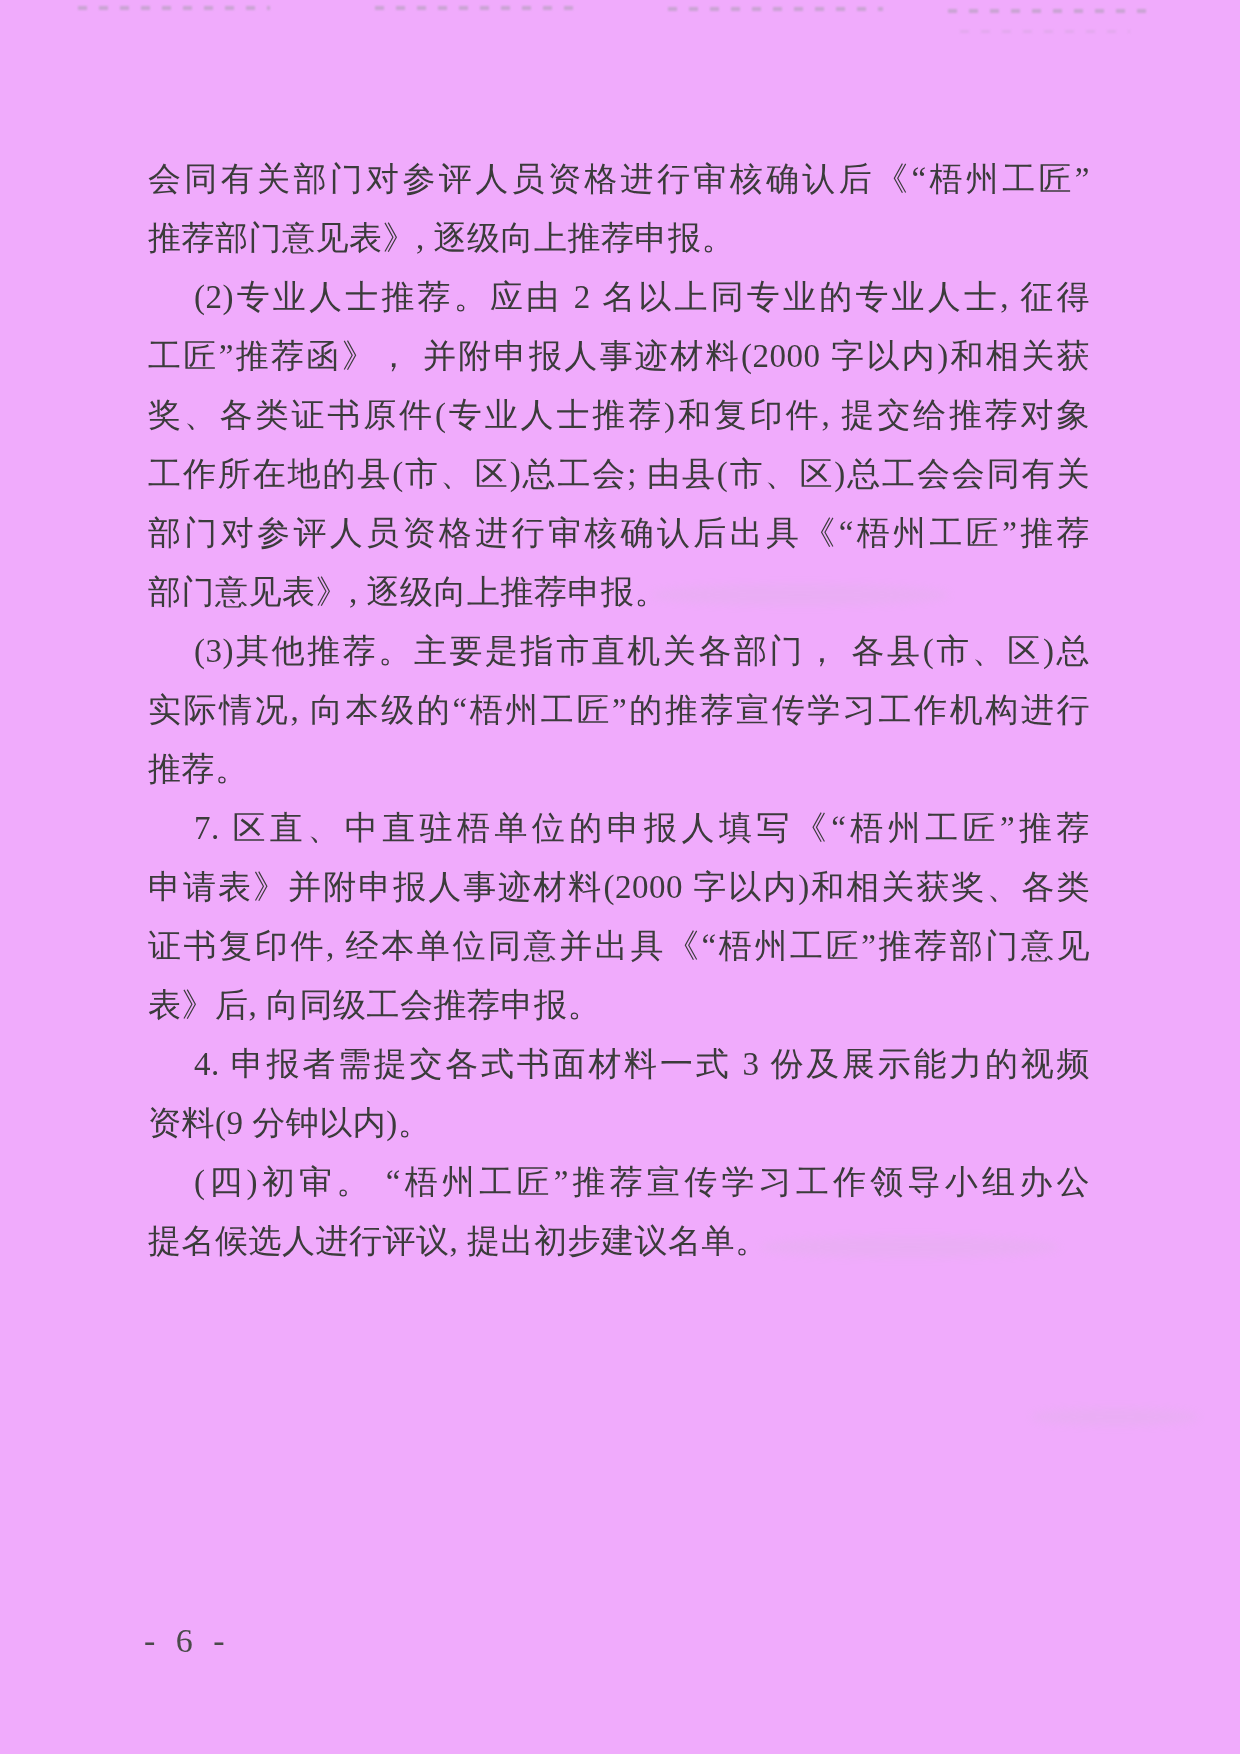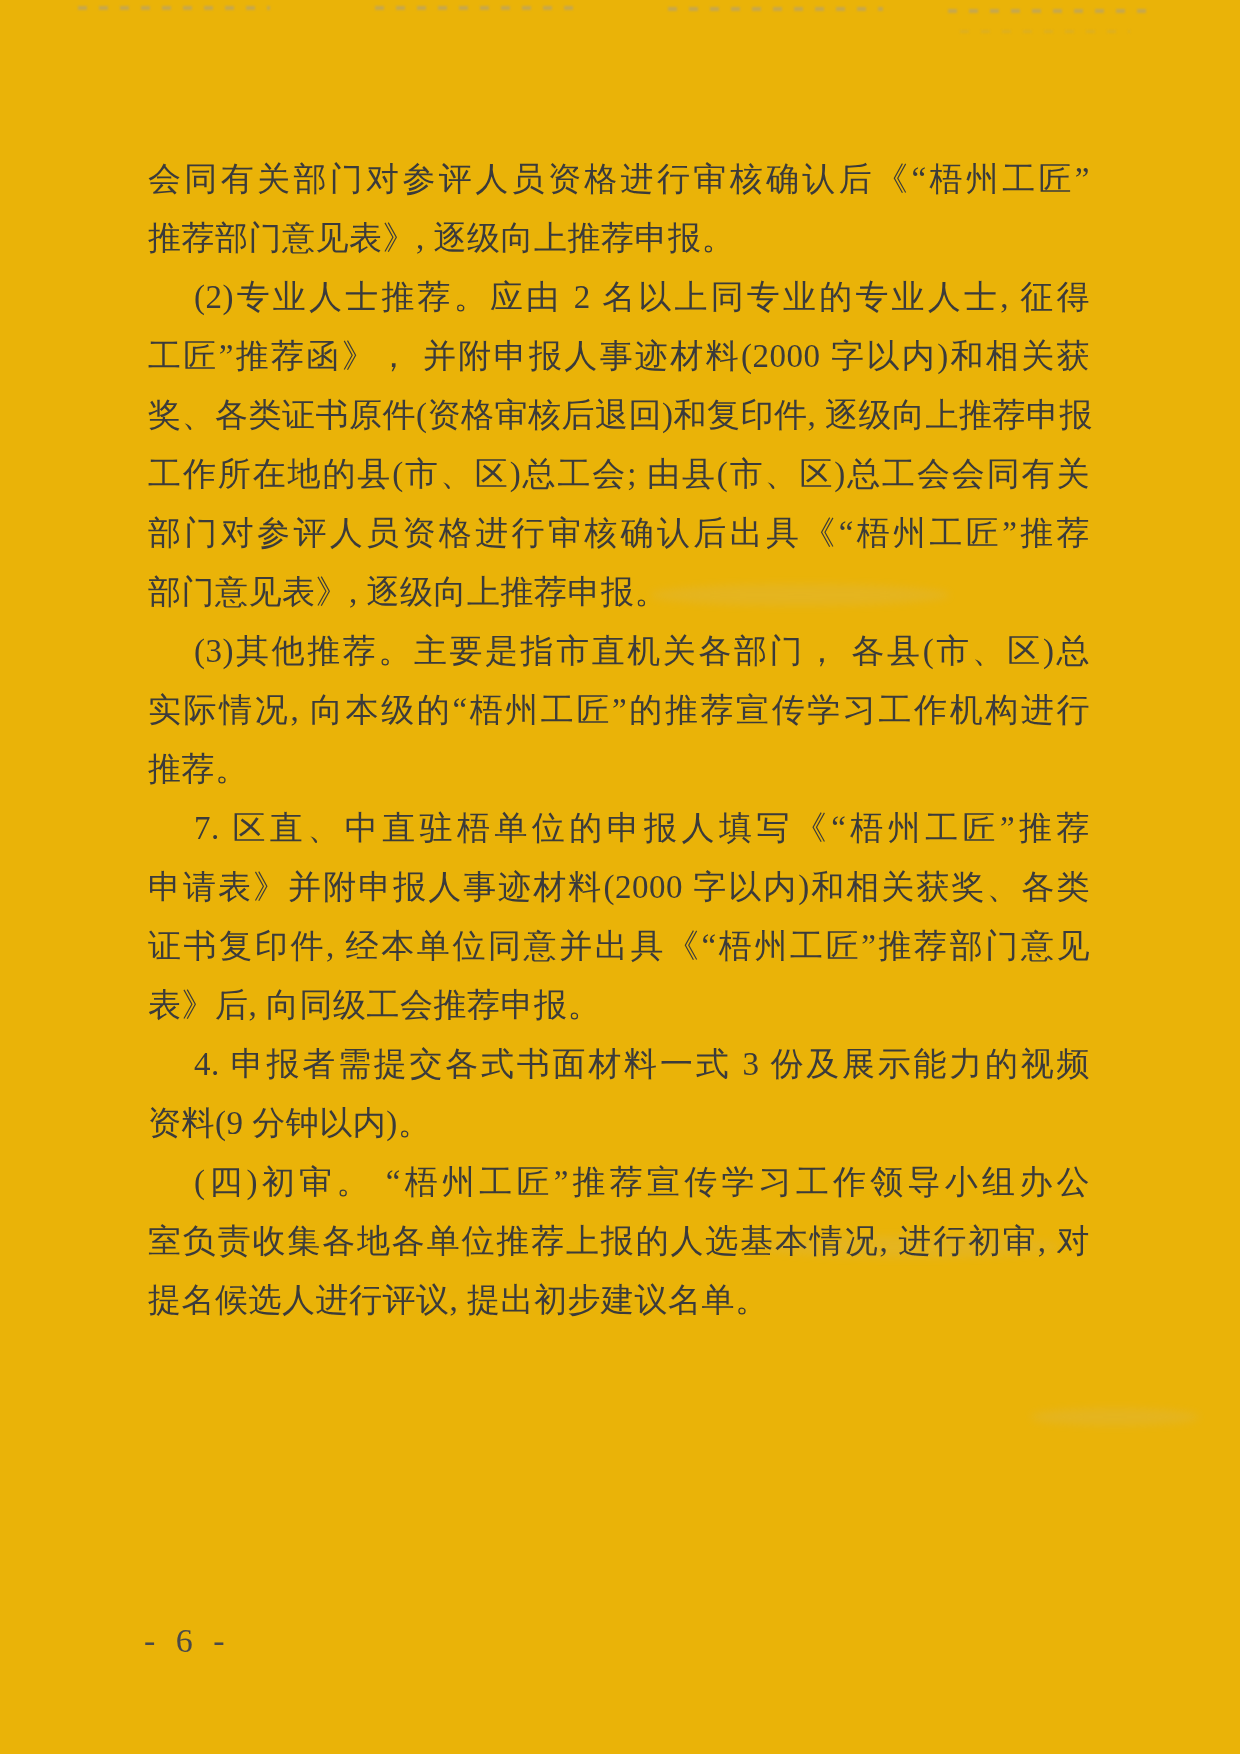--- a/index.html
+++ b/index.html
@@ -4,21 +4,21 @@
 <style>
   html, body { margin: 0; padding: 0; }
   body {
     width: 1240px; height: 1754px;
     background: #ffffff;
     font-family: "Liberation Serif", "DejaVu Serif", serif;
   }
   .page {
     position: relative;
     width: 1240px; height: 1754px;
-    background: #eab308;
+    background: #f0abfc;
     color: #3b3b3b;
     overflow: hidden;
   }
   .text-block {
     position: absolute;
     left: 148px; top: 150px;
     width: 942px;
   }
   .line {
     font-size: 33px;
@@ -72,33 +72,32 @@
 
   <div class="smudge" style="left:650px;  top:584px;  width:300px; height:22px;"></div>
   <div class="smudge" style="left:760px;  top:1236px; width:300px; height:22px;"></div>
   <div class="smudge" style="left:1030px; top:1408px; width:170px; height:18px;"></div>
 
   <div class="text-block">
       <div class="line">会同有关部门对参评人员资格进行审核确认后《“梧州工匠”</div>
       <div class="line end">推荐部门意见表》, 逐级向上推荐申报。</div>
       <div class="line indent">(2)专业人士推荐。应由 2 名以上同专业的专业人士, 征得</div>
       <div class="line">工匠”推荐函》， 并附申报人事迹材料(2000 字以内)和相关获</div>
-      <div class="line">奖、各类证书原件(资格审核后退回)和复印件, 逐级向上推荐申报</div>
+      <div class="line">奖、各类证书原件(专业人士推荐)和复印件, 提交给推荐对象</div>
       <div class="line">工作所在地的县(市、区)总工会; 由县(市、区)总工会会同有关</div>
       <div class="line">部门对参评人员资格进行审核确认后出具《“梧州工匠”推荐</div>
       <div class="line end">部门意见表》, 逐级向上推荐申报。</div>
       <div class="line indent">(3)其他推荐。主要是指市直机关各部门， 各县(市、区)总</div>
       <div class="line">实际情况, 向本级的“梧州工匠”的推荐宣传学习工作机构进行</div>
       <div class="line end">推荐。</div>
       <div class="line indent">7.  区直、中直驻梧单位的申报人填写《“梧州工匠”推荐</div>
       <div class="line">申请表》并附申报人事迹材料(2000 字以内)和相关获奖、各类</div>
       <div class="line">证书复印件, 经本单位同意并出具《“梧州工匠”推荐部门意见</div>
       <div class="line end">表》后, 向同级工会推荐申报。</div>
       <div class="line indent">4.  申报者需提交各式书面材料一式 3 份及展示能力的视频</div>
       <div class="line end">资料(9 分钟以内)。</div>
       <div class="line indent">(四)初审。 “梧州工匠”推荐宣传学习工作领导小组办公</div>
-      <div class="line">室负责收集各地各单位推荐上报的人选基本情况, 进行初审, 对</div>
       <div class="line end">提名候选人进行评议, 提出初步建议名单。</div>
     </div>
 
   <div class="page-number">- 6 -</div>
 
 </div>
 
 </body></html>

